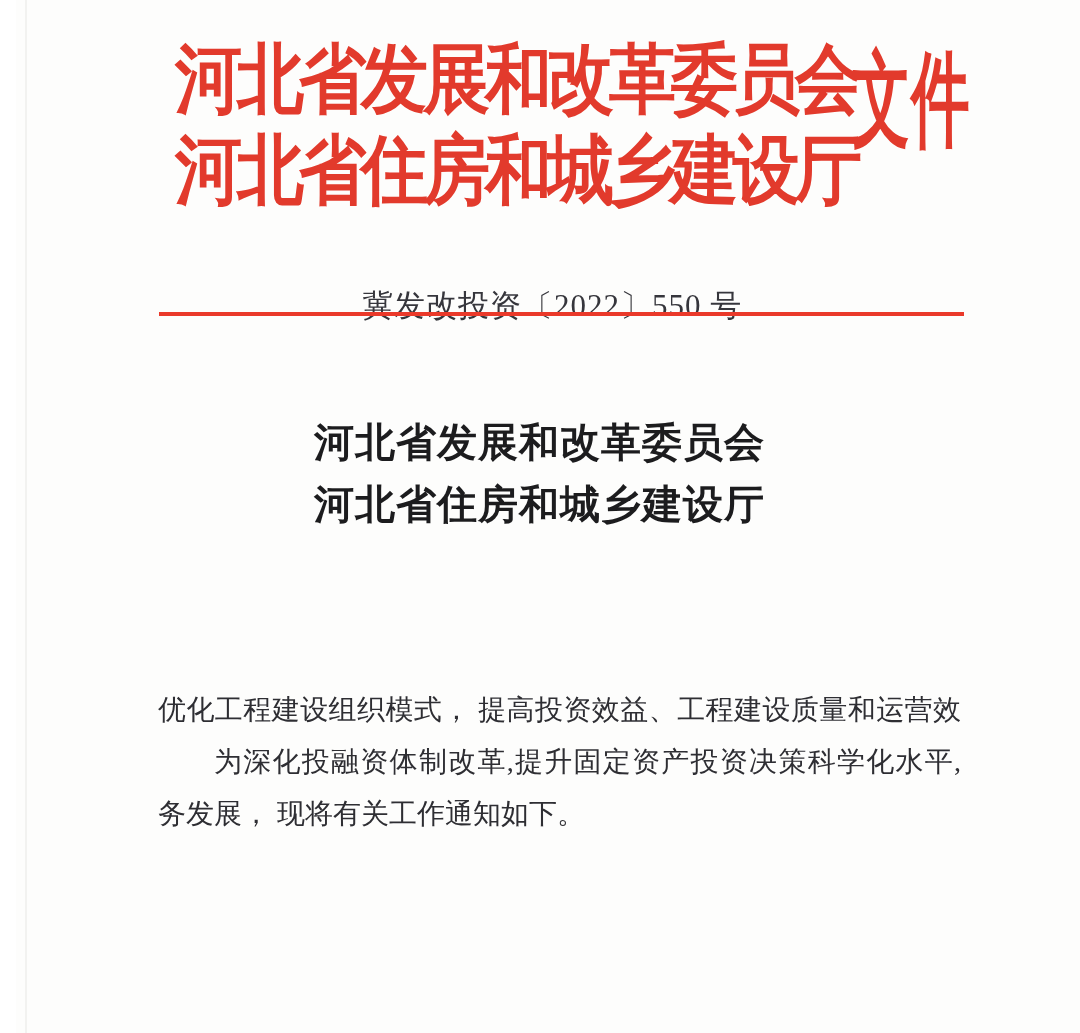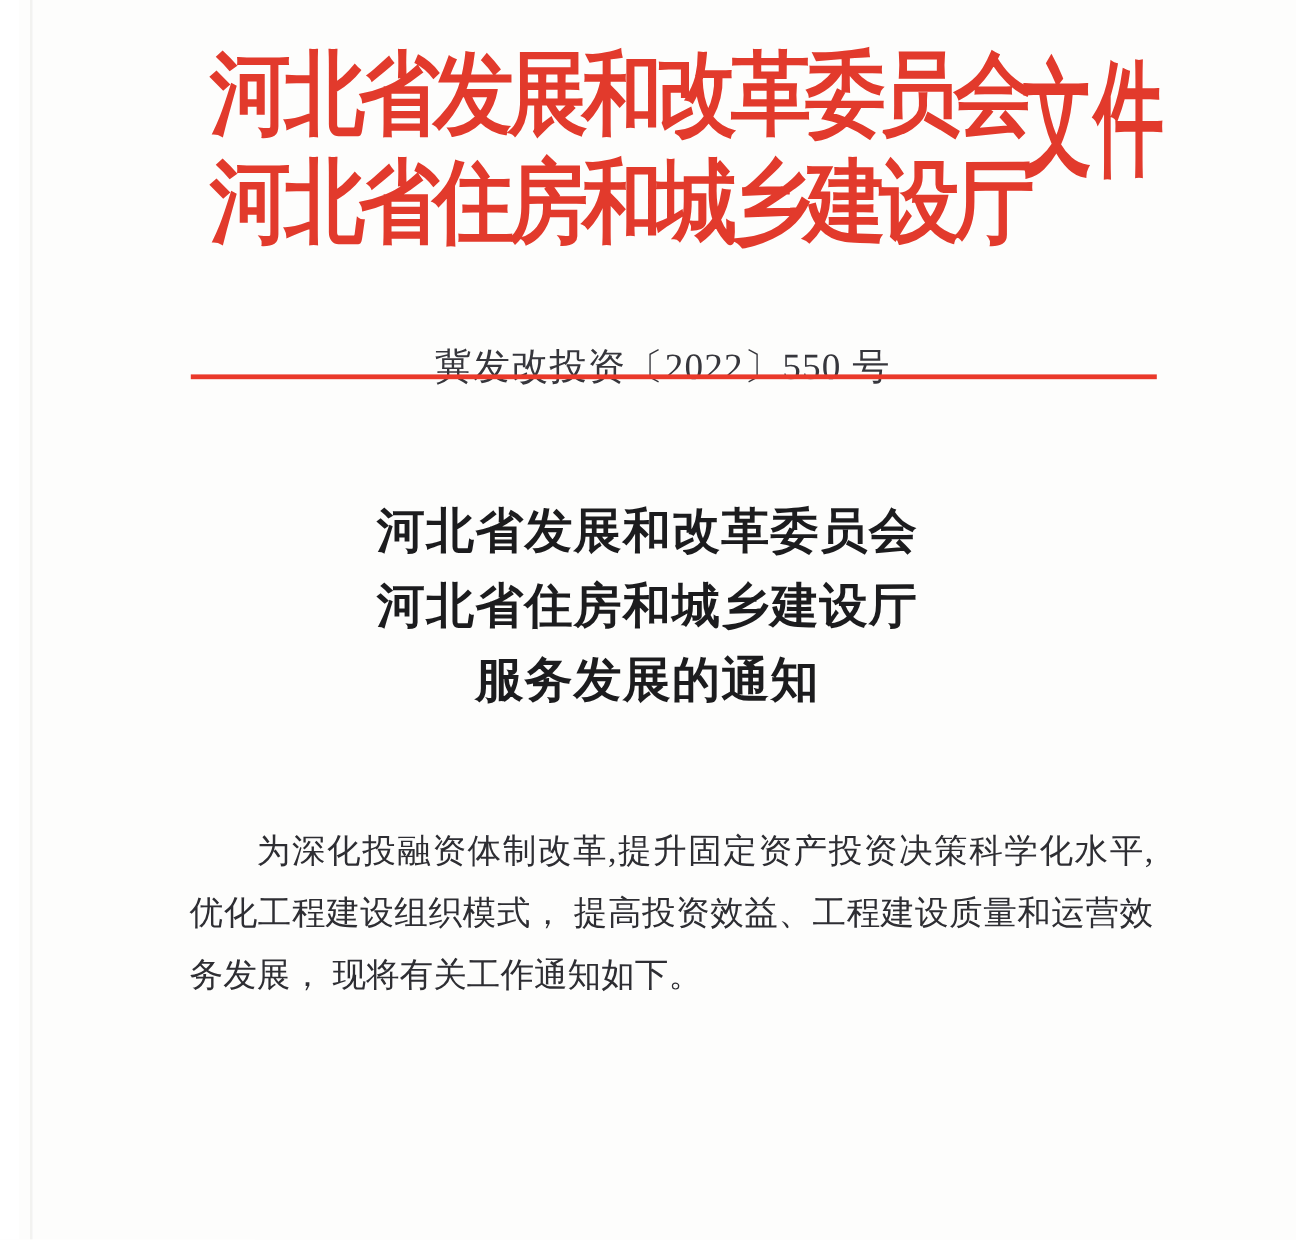--- a/index.html
+++ b/index.html
@@ -99,21 +99,20 @@
 
   <div class="doc-word">文件</div>
 
   <div class="doc-number">冀发改投资〔2022〕550 号</div>
 
   <div class="red-rule"></div>
 
   <div class="title-block">
     <div>河北省发展和改革委员会</div>
     <div>河北省住房和城乡建设厅</div>
-    <div>服务发展的通知</div>
   </div>
 
   <div class="body-block">
+    <div class="body-line fill">优化工程建设组织模式， 提高投资效益、工程建设质量和运营效</div>
     <div class="body-line fill indent">为深化投融资体制改革,提升固定资产投资决策科学化水平,</div>
-    <div class="body-line fill">优化工程建设组织模式， 提高投资效益、工程建设质量和运营效</div>
     <div class="body-line">务发展， 现将有关工作通知如下。</div>
   </div>
 </div>
 
 </body></html>

